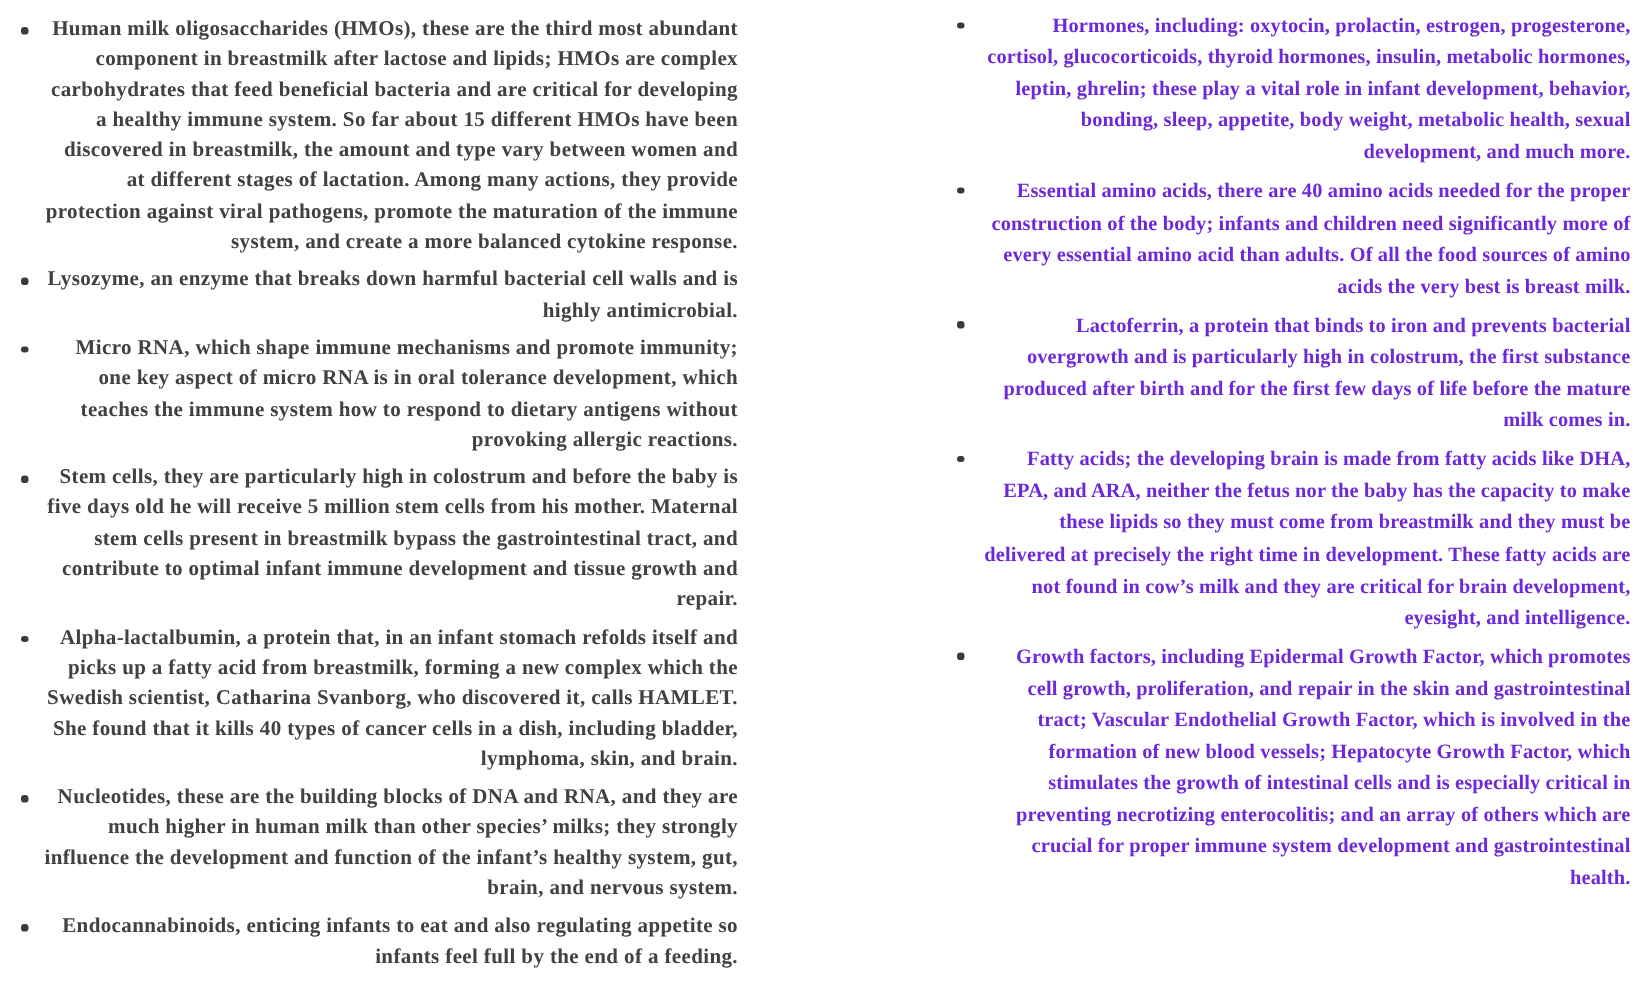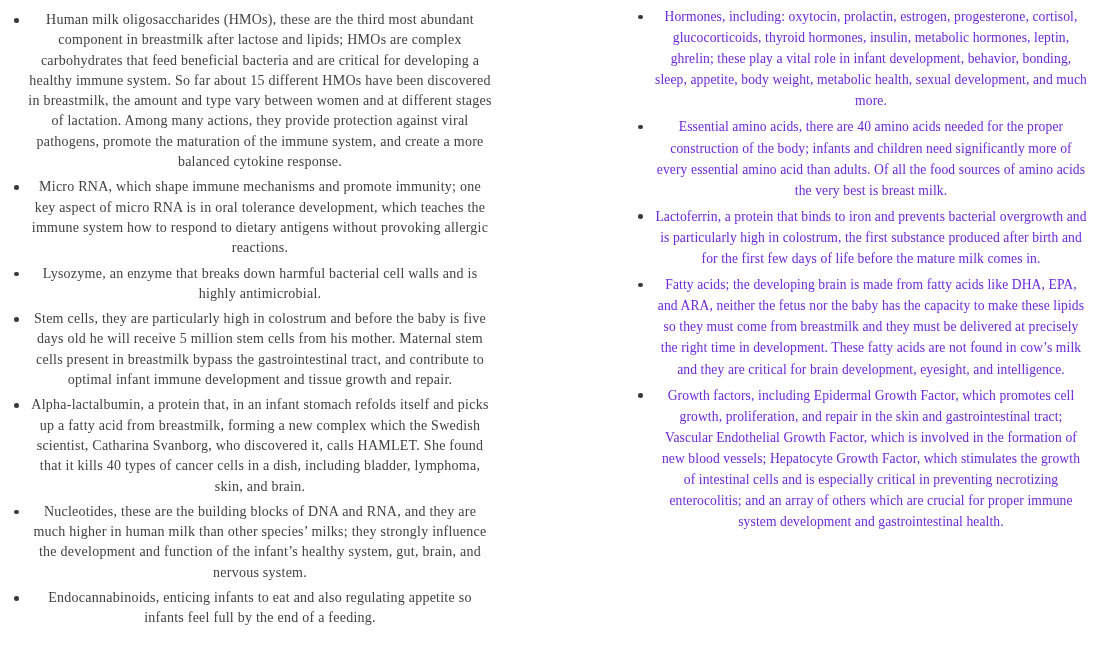--- a/index.html
+++ b/index.html
@@ -19,23 +19,24 @@
     padding-top: 6px;
     box-sizing: border-box;
   }
   ul.col {
     list-style: none;
     margin: 0;
     padding: 0;
   }
   .col li {
     position: relative;
-    text-align: center;
+    text-align: right;
     -webkit-hyphens: none;
     hyphens: none;
+    font-weight: bold;
   }
   .bullet {
     position: absolute;
     left: 0;
     top: 8px;
     width: 4.5px;
     height: 4.5px;
     border-radius: 50%;
     background: #3a3a3a;
     display: inline-block;
@@ -76,25 +77,25 @@
 
 <div class="page">
 
   <ul class="col left">
     <li>
       <span class="bullet"></span>
       <span>Human milk oligosaccharides (HMOs), these are the third most abundant component in breastmilk after lactose and lipids; HMOs are complex carbohydrates that feed beneficial bacteria and are critical for developing a healthy immune system. So far about 15 different HMOs have been discovered in breastmilk, the amount and type vary between women and at different stages of lactation. Among many actions, they provide protection against viral pathogens, promote the maturation of the immune system, and create a more balanced cytokine response.</span>
     </li>
     <li>
       <span class="bullet"></span>
-      <span>Micro RNA, which shape immune mechanisms and promote immunity; one key aspect of micro RNA is in oral tolerance development, which teaches the immune system how to respond to dietary antigens without provoking allergic reactions.</span>
+      <span>Lysozyme, an enzyme that breaks down harmful bacterial cell walls and is highly antimicrobial.</span>
     </li>
     <li>
       <span class="bullet"></span>
-      <span>Lysozyme, an enzyme that breaks down harmful bacterial cell walls and is highly antimicrobial.</span>
+      <span>Micro RNA, which shape immune mechanisms and promote immunity; one key aspect of micro RNA is in oral tolerance development, which teaches the immune system how to respond to dietary antigens without provoking allergic reactions.</span>
     </li>
     <li>
       <span class="bullet"></span>
       <span>Stem cells, they are particularly high in colostrum and before the baby is five days old he will receive 5 million stem cells from his mother. Maternal stem cells present in breastmilk bypass the gastrointestinal tract, and contribute to optimal infant immune development and tissue growth and repair.</span>
     </li>
     <li>
       <span class="bullet"></span>
       <span>Alpha-lactalbumin, a protein that, in an infant stomach refolds itself and picks up a fatty acid from breastmilk, forming a new complex which the Swedish scientist, Catharina Svanborg, who discovered it, calls HAMLET. She found that it kills 40 types of cancer cells in a dish, including bladder, lymphoma, skin, and brain.</span>
     </li>
     <li>

